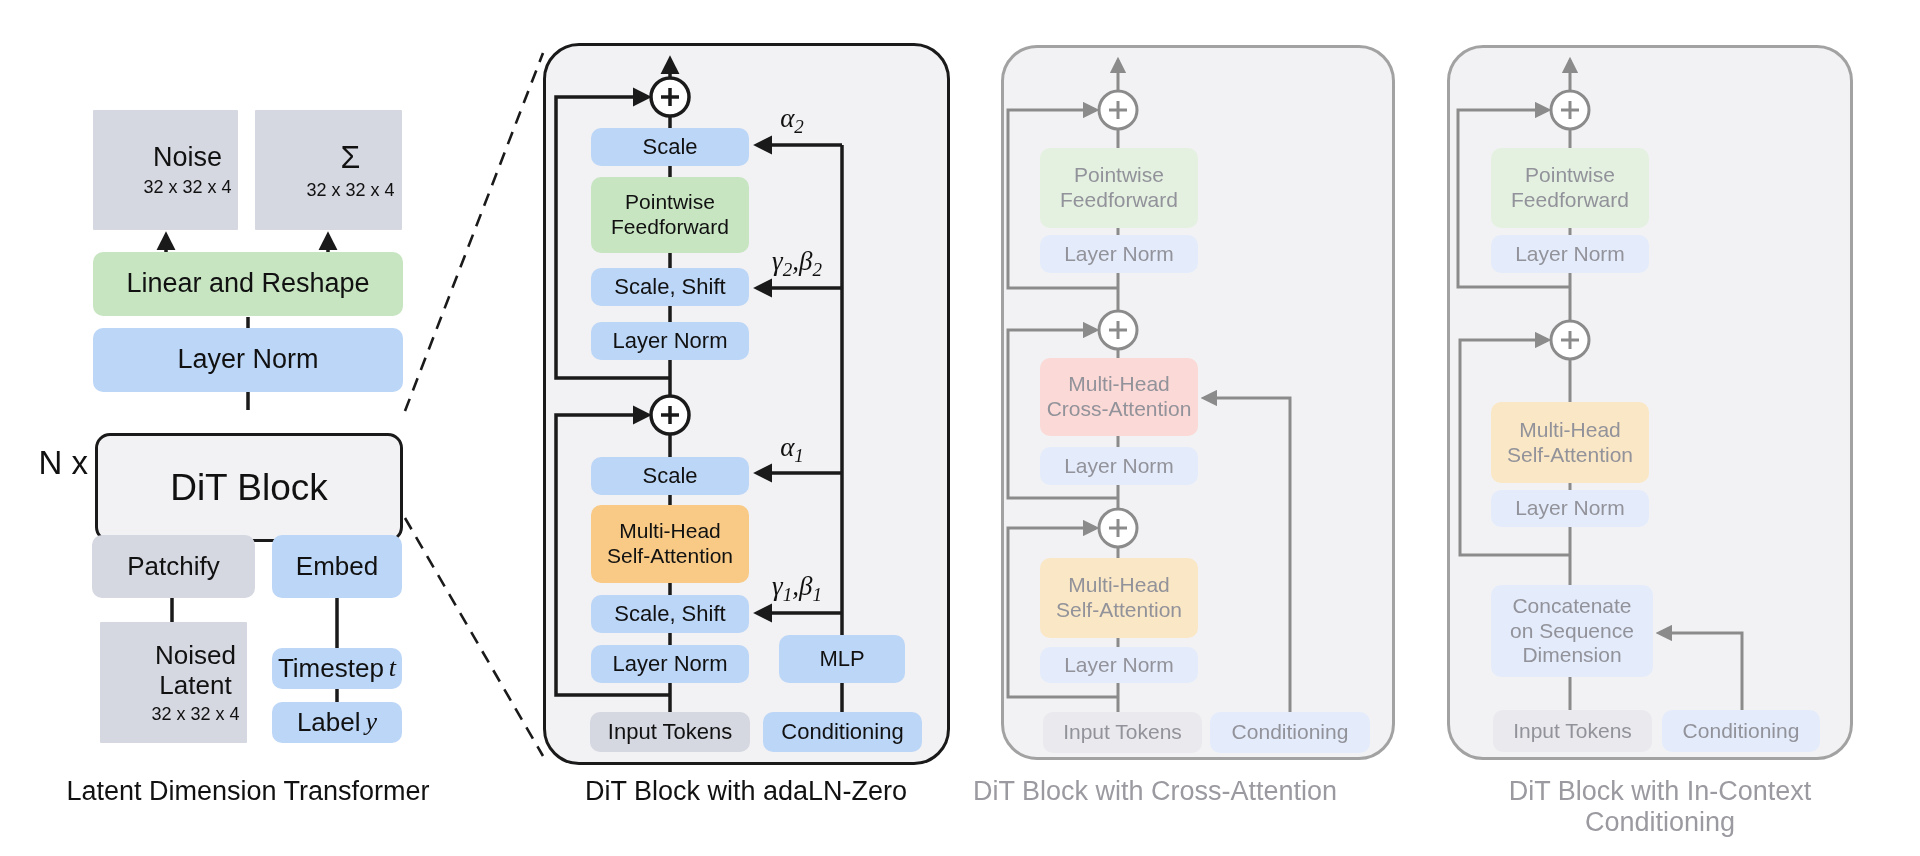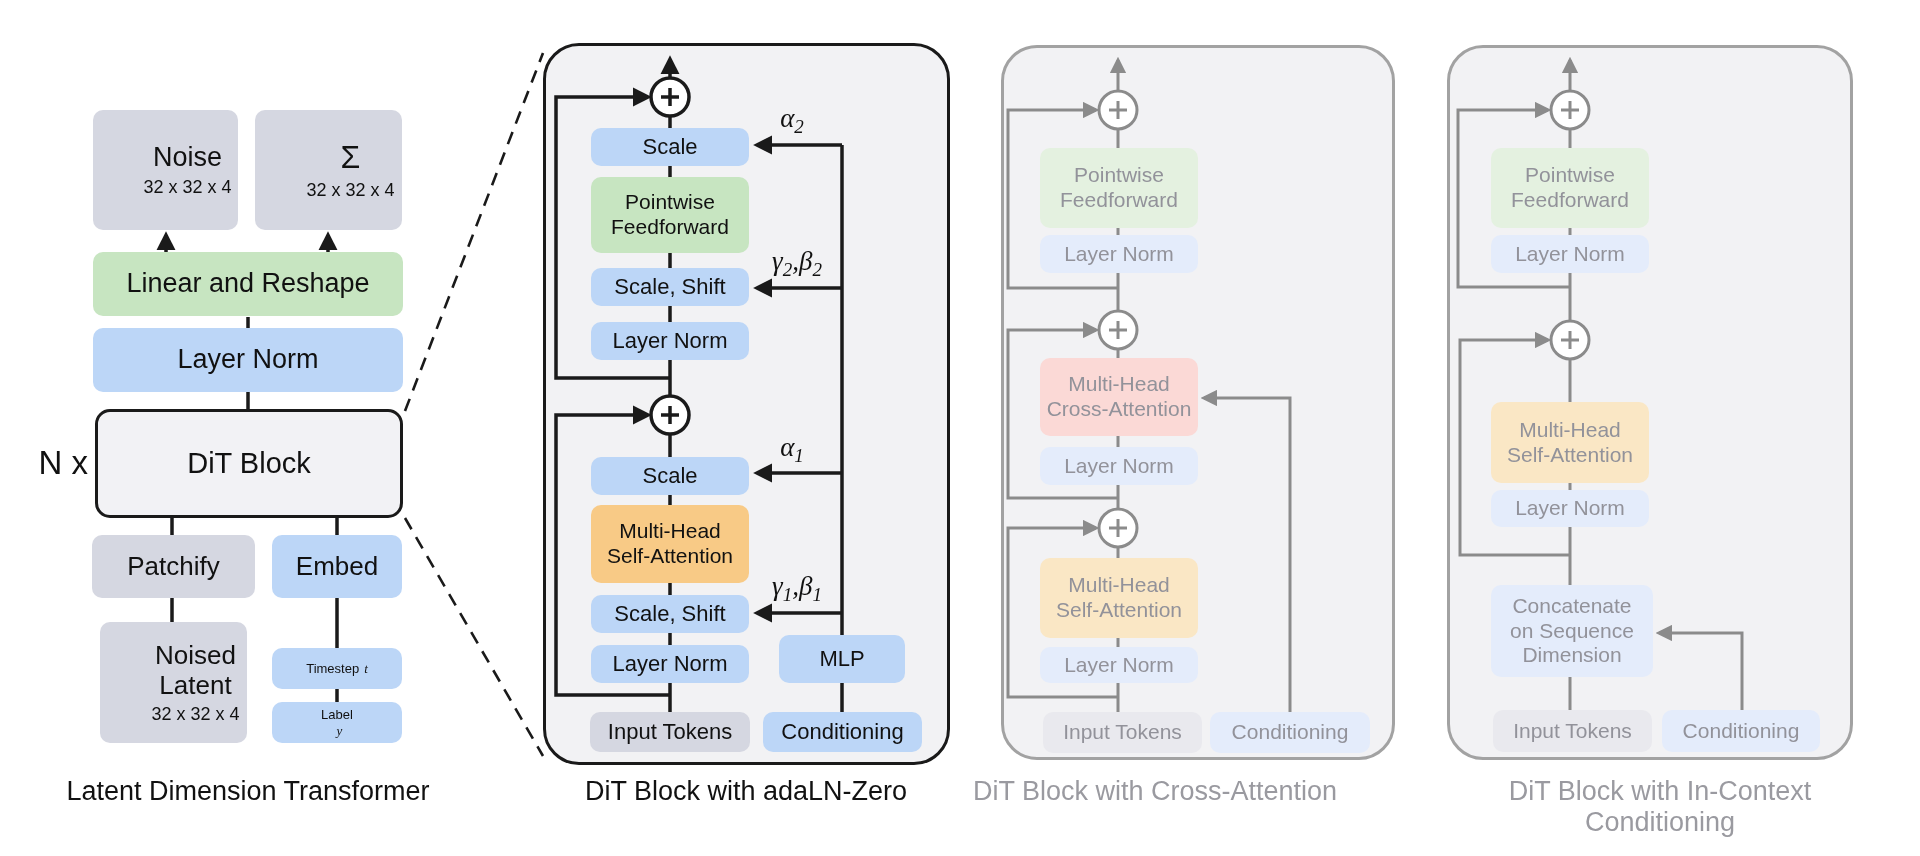--- a/index.html
+++ b/index.html
@@ -4,29 +4,29 @@
 <style>
   html,body{margin:0;padding:0;background:#ffffff;}
   #fig{position:relative;width:1920px;height:856px;background:#ffffff;overflow:hidden;
        font-family:"Liberation Sans",sans-serif;}
   svg.wires{position:absolute;left:0;top:0;pointer-events:none;}
   .panel{position:absolute;border-radius:36px;background:var(--panel-bg);box-sizing:border-box;}
   .p-black{border:3.5px solid var(--line-black);}
   .p-gray{border:3px solid var(--border-gray);}
   .box{position:absolute;display:flex;flex-direction:column;align-items:center;justify-content:center;
        border-radius:10px;color:var(--text-dark);line-height:1.18;text-align:center;box-sizing:border-box;}
-  .r14{border-radius:10px;padding-left:44px;}
+  .r14{border-radius:1px;padding-left:44px;}
   .b-blue{background:var(--blue);} .b-green{background:var(--green);}
   .b-orange{background:var(--orange);} .b-gray{background:var(--gray-box);}
   .f-blue{background:var(--faded-blue);color:var(--text-faded);}
   .f-green{background:var(--faded-green);color:var(--text-faded);}
   .f-orange{background:var(--faded-orange);color:var(--text-faded);}
   .f-pink{background:var(--pink);color:var(--text-faded);}
-  .f-gray{background:var(--faded-gray);color:var(--text-faded);} .t32{font-size:32px;} .t29{font-size:29px;} .t27{font-size:27px;}
-  .t26{font-size:26px;} .t22{font-size:22px;} .t21{font-size:21px;} .t20{font-size:13px;}
+  .f-gray{background:var(--faded-gray);color:var(--text-faded);} .t32{font-size:32px;} .t29{font-size:37px;margin-top:24px;} .t27{font-size:27px;}
+  .t26{font-size:26px;} .t22{font-size:22px;} .t21{font-size:21px;} .t20{font-size:26px;}
   .dims{font-size:18px;margin-top:3px;}
   .dit{background:var(--dit-bg);border:3.5px solid var(--line-black);border-radius:15px;}
   .caption{position:absolute;font-size:27px;text-align:center;height:34px;}
   .cap-dark{color:var(--text-dark);} .cap-gray{color:var(--caption-gray);}
   .nx{position:absolute;font-size:33px;color:var(--text-dark);}
   .greek{position:absolute;font-family:"Liberation Serif","DejaVu Serif",serif;font-style:italic;
          font-size:27px;color:var(--text-dark);text-align:center;}
   .greek sub{font-size:19px;}
   .ivar{font-family:"Liberation Serif","DejaVu Serif",serif;font-style:italic;margin-left:5px;}
   g.kb{stroke:var(--line-black);stroke-width:3.5;fill:none;}
@@ -171,21 +171,21 @@
   <div class="box b-gray t26" style="left:92px;top:535px;width:163px;height:63px;">Patchify</div>
   <div class="box b-gray r14" style="left:100px;top:622px;width:147px;height:121px;">
     <span class="t26">Noised</span>
     <span class="t26">Latent</span>
     <span class="dims">32 x 32 x 4</span>
   </div>
   <div class="box b-blue" style="left:272px;top:648px;width:130px;height:41px;flex-direction:row;">
     <span class="t20">Timestep</span>
     <span class="t20 ivar">t</span>
   </div>
-  <div class="box b-blue" style="left:272px;top:702px;width:130px;height:41px;flex-direction:column;">
+  <div class="box b-blue" style="left:272px;top:702px;width:130px;height:41px;flex-direction:row;">
     <span class="t20">Label</span>
     <span class="t20 ivar">y</span>
   </div>
   <div class="caption cap-dark" style="left:48px;top:776px;width:400px;">Latent Dimension Transformer</div>
 
   <div class="box b-blue t22" style="left:591px;top:128px;width:158px;height:38px;">Scale</div>
   <div class="box b-green" style="left:591px;top:177px;width:158px;height:76px;">
     <span class="t21">Pointwise</span>
     <span class="t21">Feedforward</span>
   </div>

